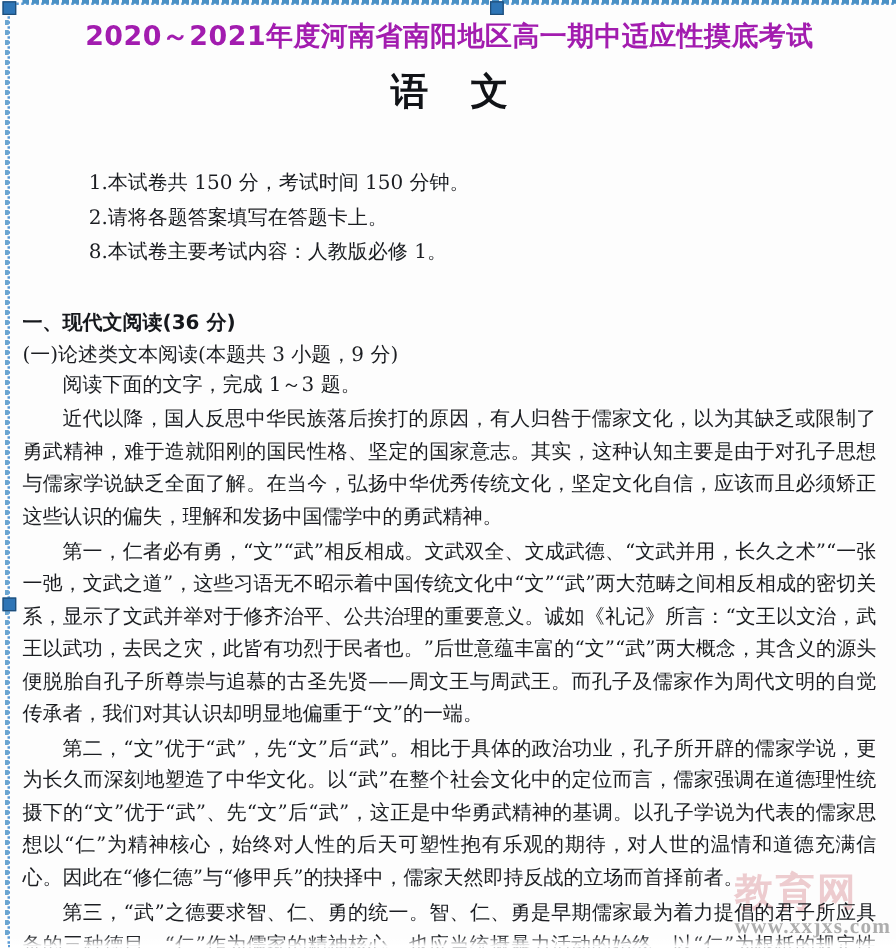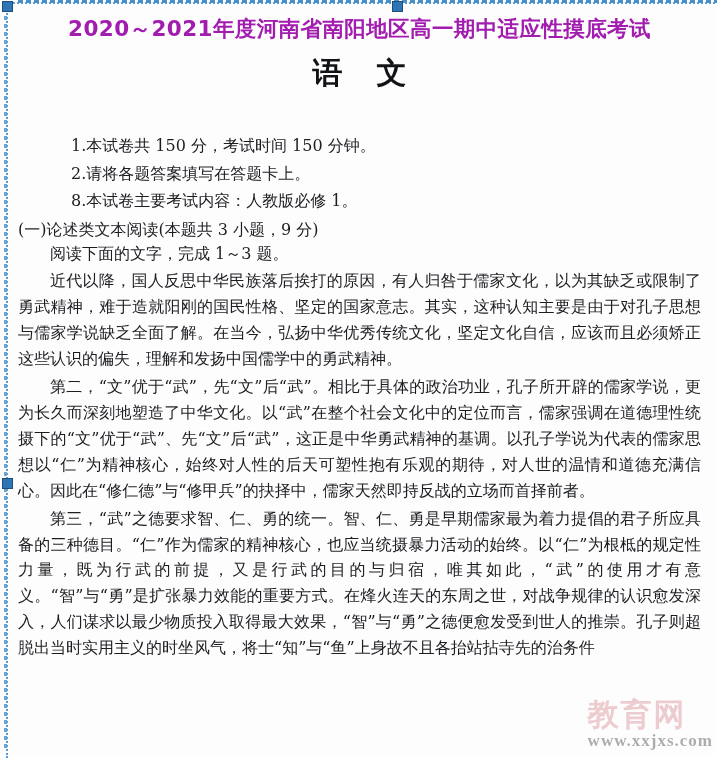--- a/index.html
+++ b/index.html
@@ -193,23 +193,25 @@
 
     <div class="title-main">2020～2021年度河南省南阳地区高一期中适应性摸底考试</div>
     <div class="title-sub">语文</div>
 
     <div class="notice-block">
       <div class="notice-item">1.本试卷共 150 分，考试时间 150 分钟。</div>
       <div class="notice-item">2.请将各题答案填写在答题卡上。</div>
       <div class="notice-item">8.本试卷主要考试内容：人教版必修 1。</div>
     </div>
 
+    <div class="sec-head">一、现代文阅读(36 分)</div>
     <div class="sub-head">(一)论述类文本阅读(本题共 3 小题，9 分)</div>
     <div class="para tight">阅读下面的文字，完成 1～3 题。</div>
 
     <div class="para">近代以降，国人反思中华民族落后挨打的原因，有人归咎于儒家文化，以为其缺乏或限制了勇武精神，难于造就阳刚的国民性格、坚定的国家意志。其实，这种认知主要是由于对孔子思想与儒家学说缺乏全面了解。在当今，弘扬中华优秀传统文化，坚定文化自信，应该而且必须矫正这些认识的偏失，理解和发扬中国儒学中的勇武精神。</div>
+    <div class="para">第一，仁者必有勇，“文”“武”相反相成。文武双全、文成武德、“文武并用，长久之术”“一张一弛，文武之道”，这些习语无不昭示着中国传统文化中“文”“武”两大范畴之间相反相成的密切关系，显示了文武并举对于修齐治平、公共治理的重要意义。诚如《礼记》所言：“文王以文治，武王以武功，去民之灾，此皆有功烈于民者也。”后世意蕴丰富的“文”“武”两大概念，其含义的源头便脱胎自孔子所尊崇与追慕的古圣先贤——周文王与周武王。而孔子及儒家作为周代文明的自觉传承者，我们对其认识却明显地偏重于“文”的一端。</div>
     <div class="para">第二，“文”优于“武”，先“文”后“武”。相比于具体的政治功业，孔子所开辟的儒家学说，更为长久而深刻地塑造了中华文化。以“武”在整个社会文化中的定位而言，儒家强调在道德理性统摄下的“文”优于“武”、先“文”后“武”，这正是中华勇武精神的基调。以孔子学说为代表的儒家思想以“仁”为精神核心，始终对人性的后天可塑性抱有乐观的期待，对人世的温情和道德充满信心。因此在“修仁德”与“修甲兵”的抉择中，儒家天然即持反战的立场而首择前者。</div>
     <div class="para">第三，“武”之德要求智、仁、勇的统一。智、仁、勇是早期儒家最为着力提倡的君子所应具备的三种德目。“仁”作为儒家的精神核心，也应当统摄暴力活动的始终。以“仁”为根柢的规定性力量，既为行武的前提，又是行武的目的与归宿，唯其如此，“武”的使用才有意义。“智”与“勇”是扩张暴力效能的重要方式。在烽火连天的东周之世，对战争规律的认识愈发深入，人们谋求以最少物质投入取得最大效果，“智”与“勇”之德便愈发受到世人的推崇。孔子则超脱出当时实用主义的时坐风气，将士“知”与“鱼”上身故不且各抬站拈寺先的治务件</div>
 
   </div>
 
   <div id="bottom-fade"></div>
 </div>
 
 </body></html>

